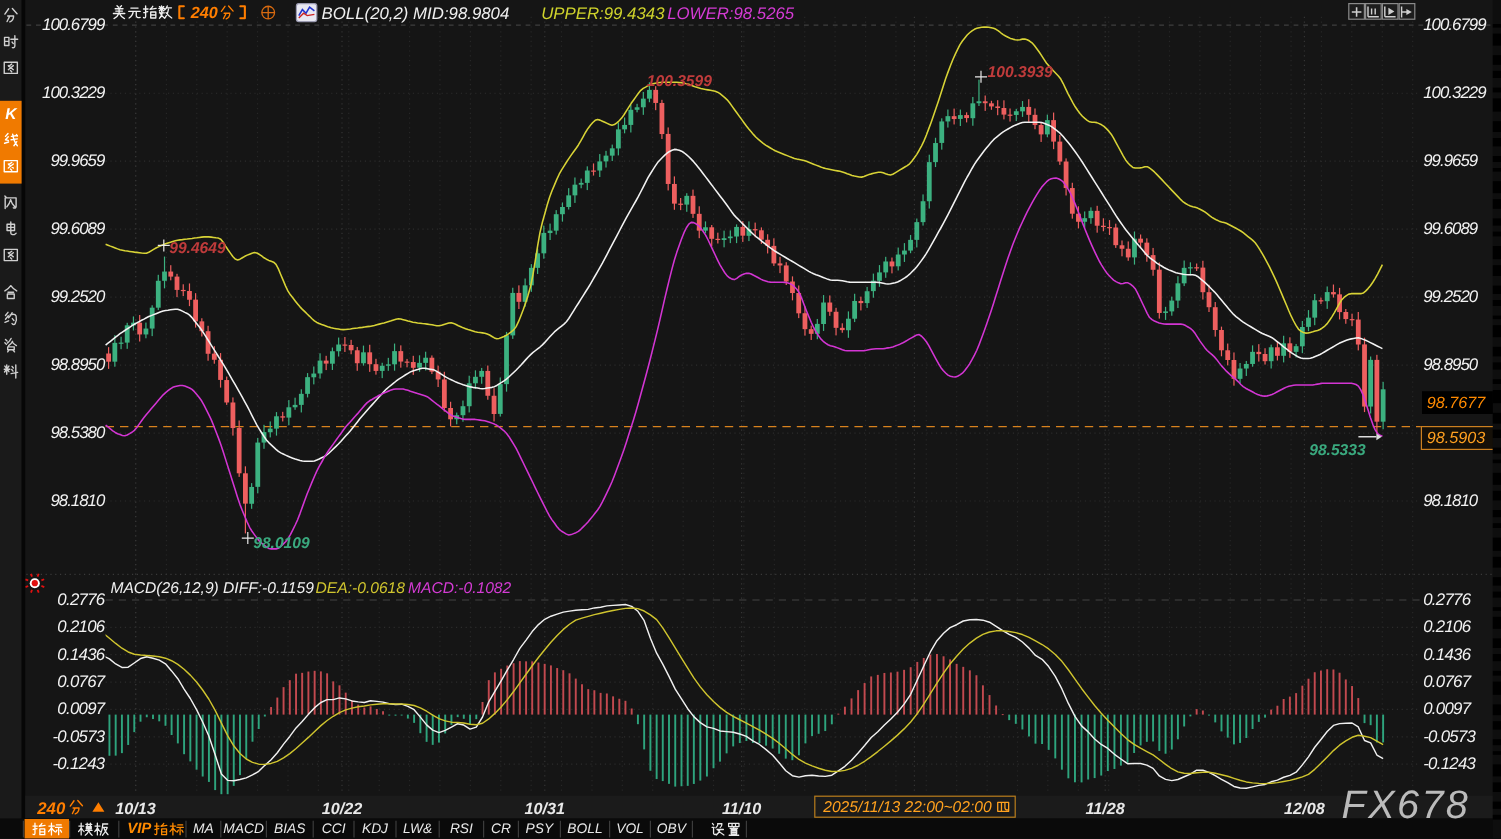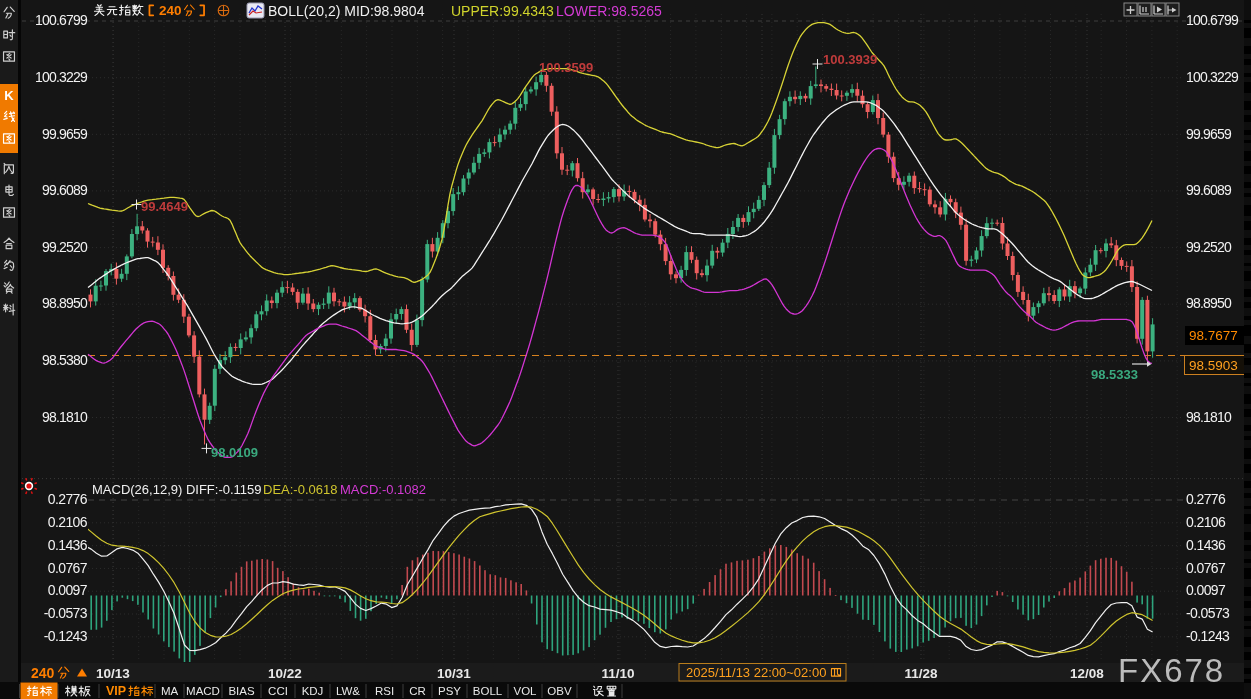--- a/index.html
+++ b/index.html
@@ -1,14 +1,14 @@
 <!DOCTYPE html>
 <html><head><meta charset="utf-8"><style>
 html,body{margin:0;padding:0;background:#000;}
-#app{position:relative;width:1251px;height:699px;overflow:hidden;background:#151515;font-family:"Liberation Sans",sans-serif;}
+#app{position:relative;width:1251px;height:699px;overflow:hidden;background:#151515;font-family:"Liberation Sans",sans-serif;font-style:italic;}
 svg text{font-family:"Liberation Sans",sans-serif;}
 </style></head><body>
 <div id="app">
 <svg width="1251" height="699" viewBox="0 0 1251 699" shape-rendering="auto">
 <defs>
         <g id="g_fen">
           <path d="M36,10 L12,44 M60,8 L90,42 M30,56 L68,56 M68,56 C68,78 58,88 44,94 M44,56 L26,92" fill="none" stroke="currentColor" stroke-width="9" stroke-linecap="round" stroke-linejoin="round"></path>
         </g>
         <g id="g_shi">
           <path d="M10,24 H38 V76 H10 Z M10,50 H38 M50,36 H94 M76,14 V78 C76,88 70,92 60,90 M58,54 L66,64" fill="none" stroke="currentColor" stroke-width="9" stroke-linecap="round" stroke-linejoin="round"></path>

